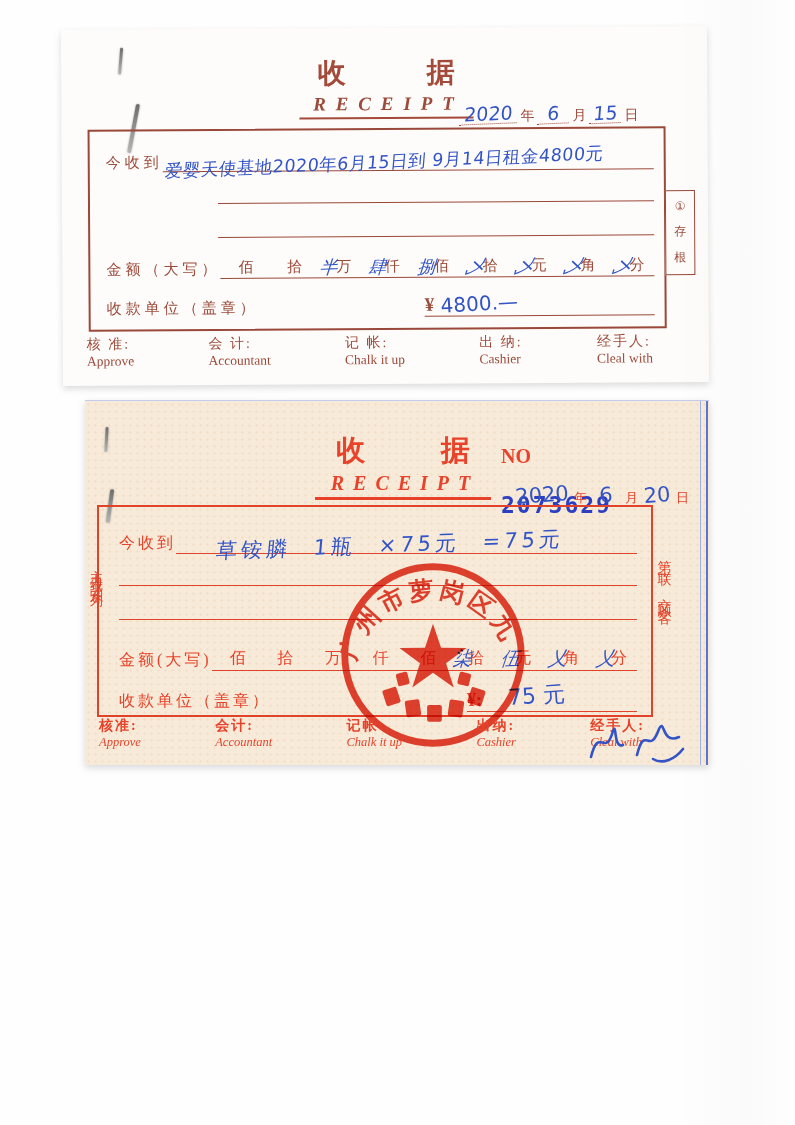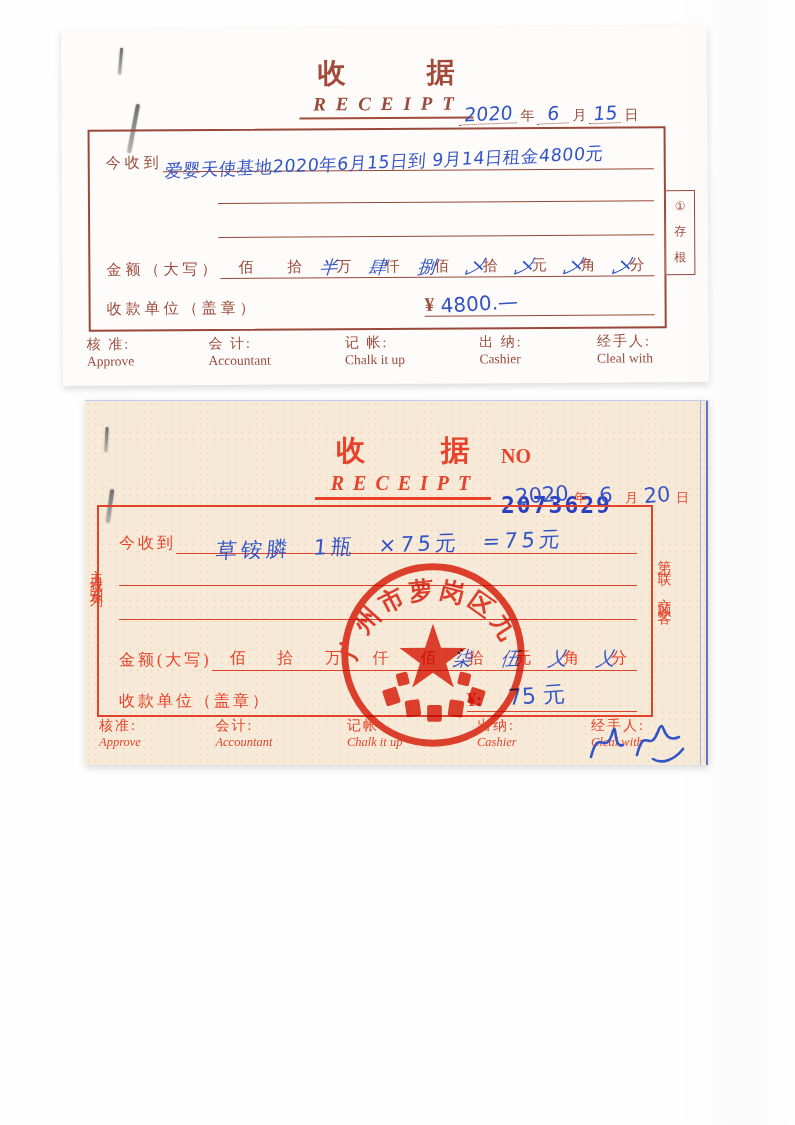--- a/index.html
+++ b/index.html
@@ -84,21 +84,21 @@
   .r2 .u{font-size:16px;}
   .r2 .uhw{font-size:19px;right:12px;}
   .r2 .row-unit{left:20px;right:14px;top:174px;}
   .r2 .curzone{width:170px;border-bottom:1.5px solid #e0432a;}
   .r2 .cur{font-size:18px;}
   .r2 .amt-hw{font-size:22px;margin-left:26px;transform:rotate(-4deg);}
   .vtext{position:absolute;writing-mode:vertical-rl;text-orientation:upright;white-space:nowrap;}
   .v-left{left:2px;top:158px;font-size:13px;letter-spacing:5px;color:#e0432a;}
   .v-right{left:570px;top:148px;font-size:14px;letter-spacing:6px;color:#e0432a;}
   .r2 .footer{left:14px;right:64px;top:316px;}
-  .r2 .fitem .fcn{font-size:14px;font-weight:normal;letter-spacing:2px;}
+  .r2 .fitem .fcn{font-size:14px;font-weight:bold;letter-spacing:2px;}
   .r2 .fitem .fen{font-size:12.5px;font-style:italic;}
   .stamp{position:absolute;left:250px;top:156px;width:196px;height:196px;mix-blend-mode:multiply;
       filter:blur(.5px);opacity:.93;}
   .sig{position:absolute;left:498px;top:314px;}
 </style>
 </head>
 <body>
 
 <div class="page">
 

